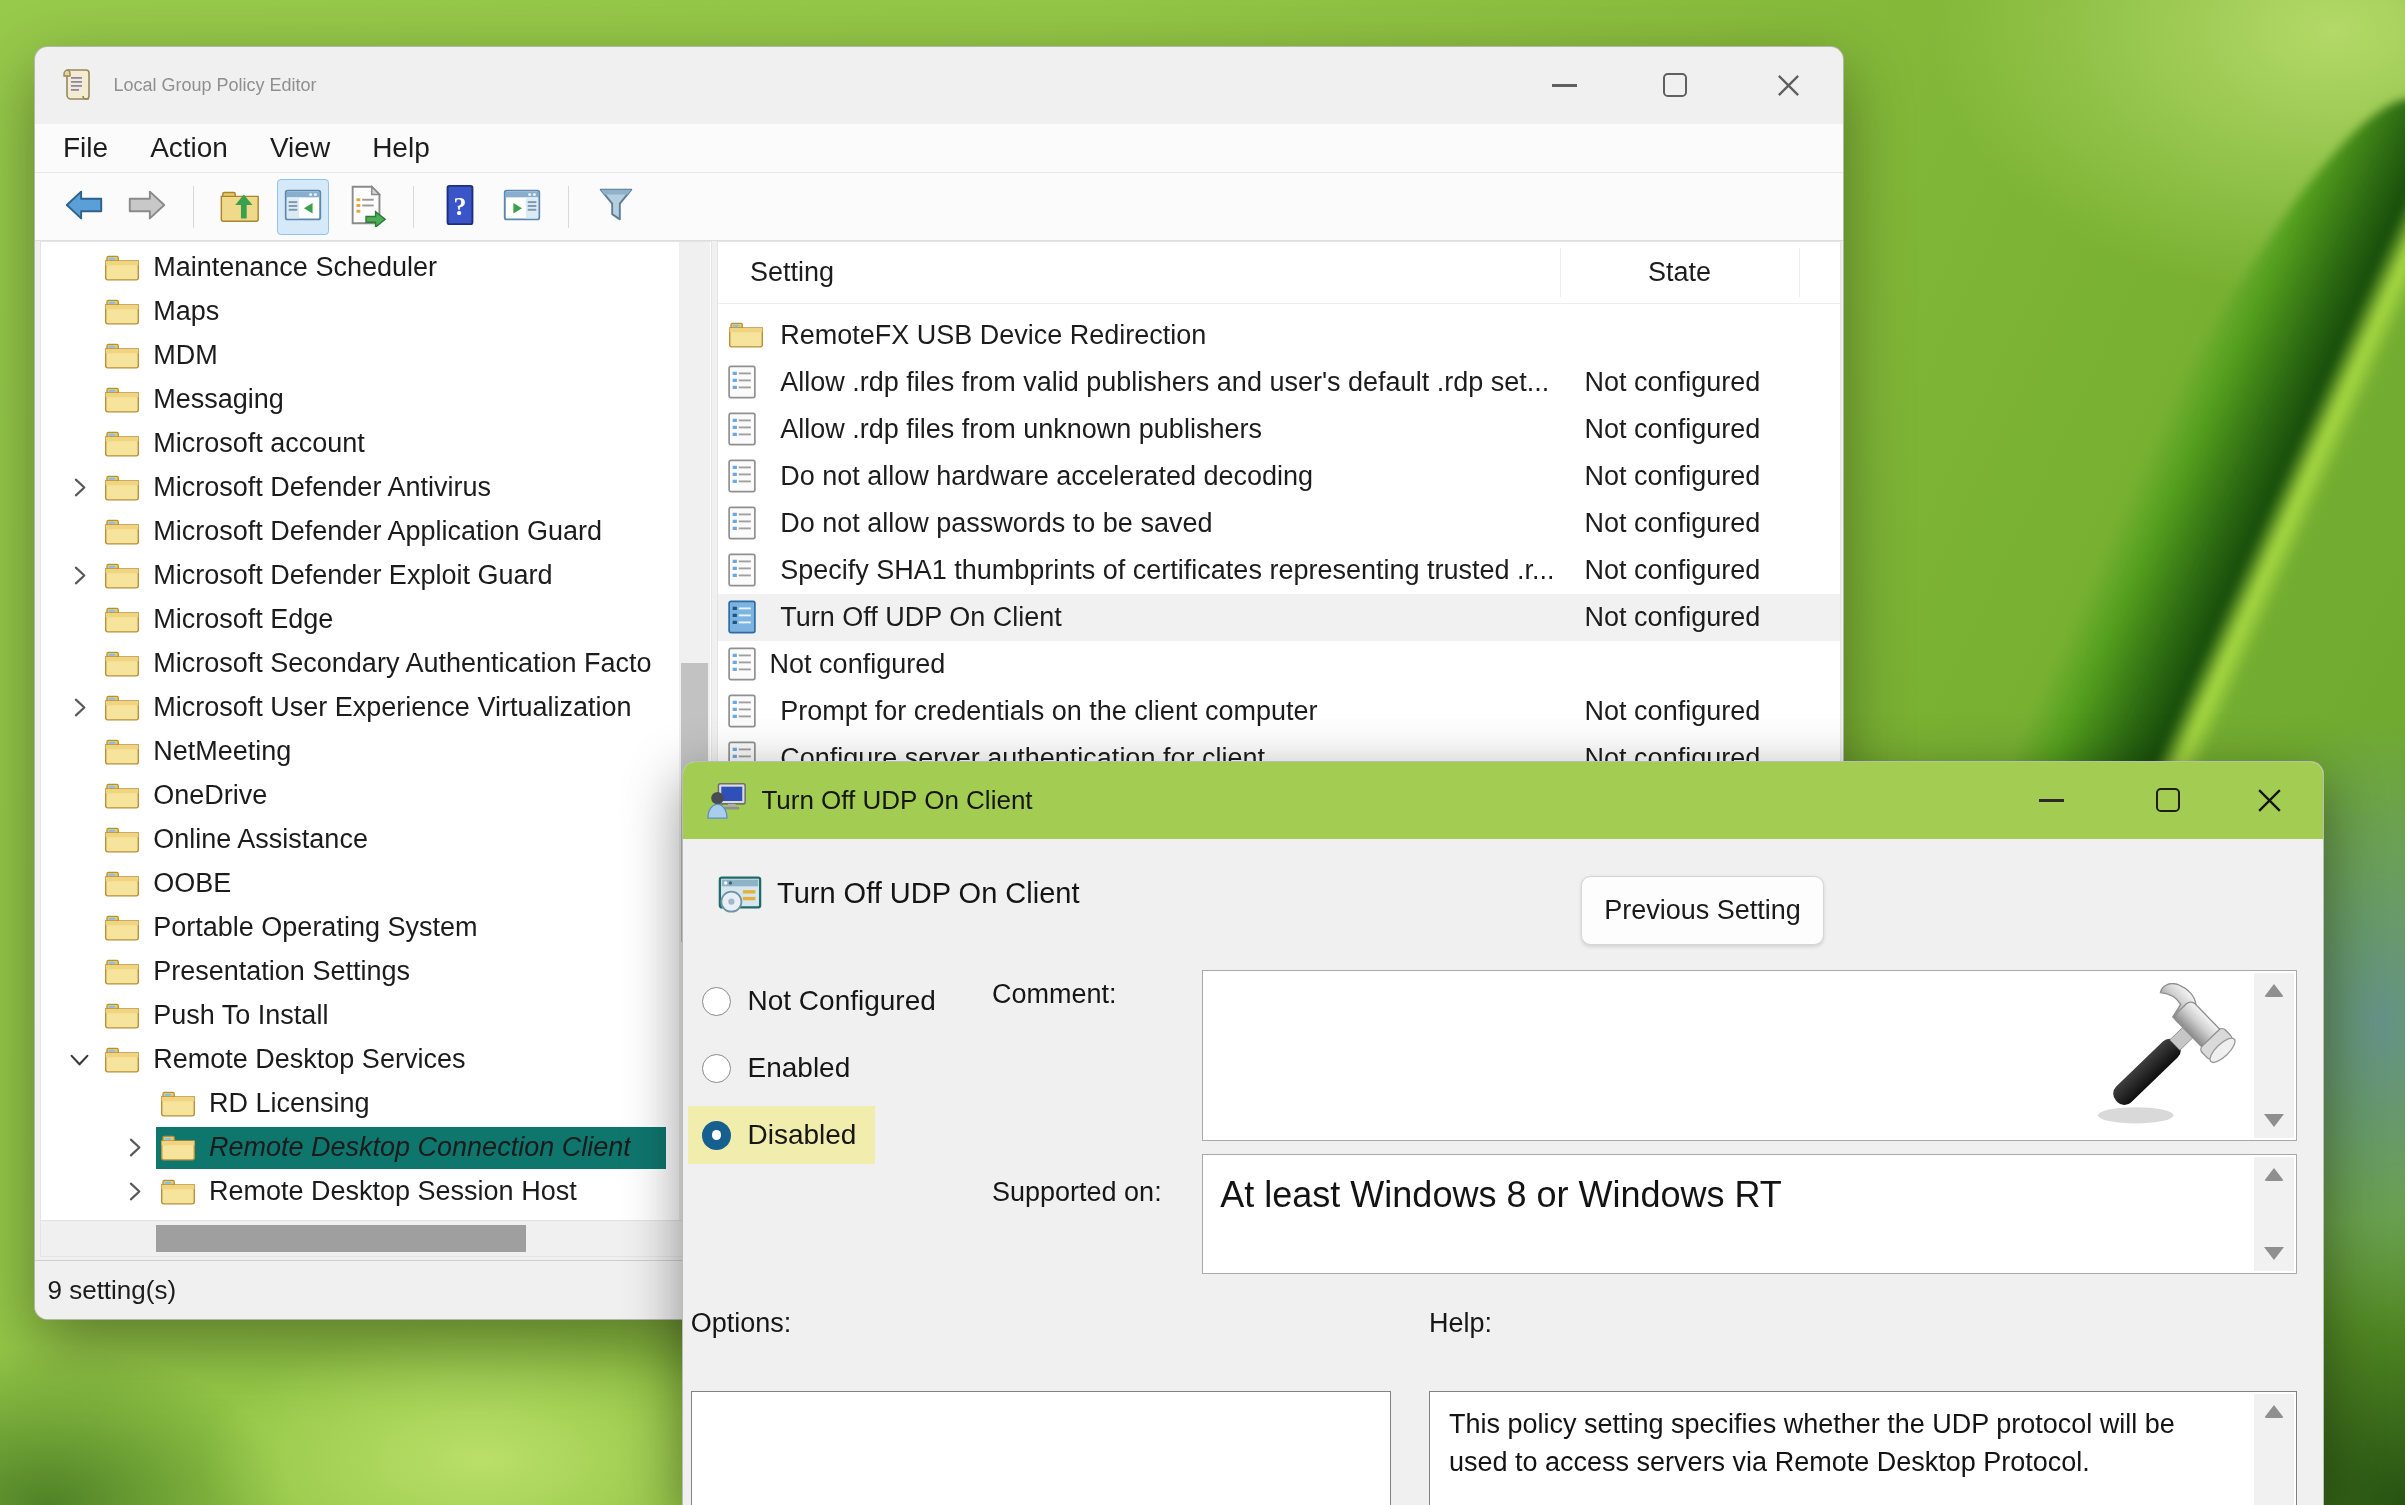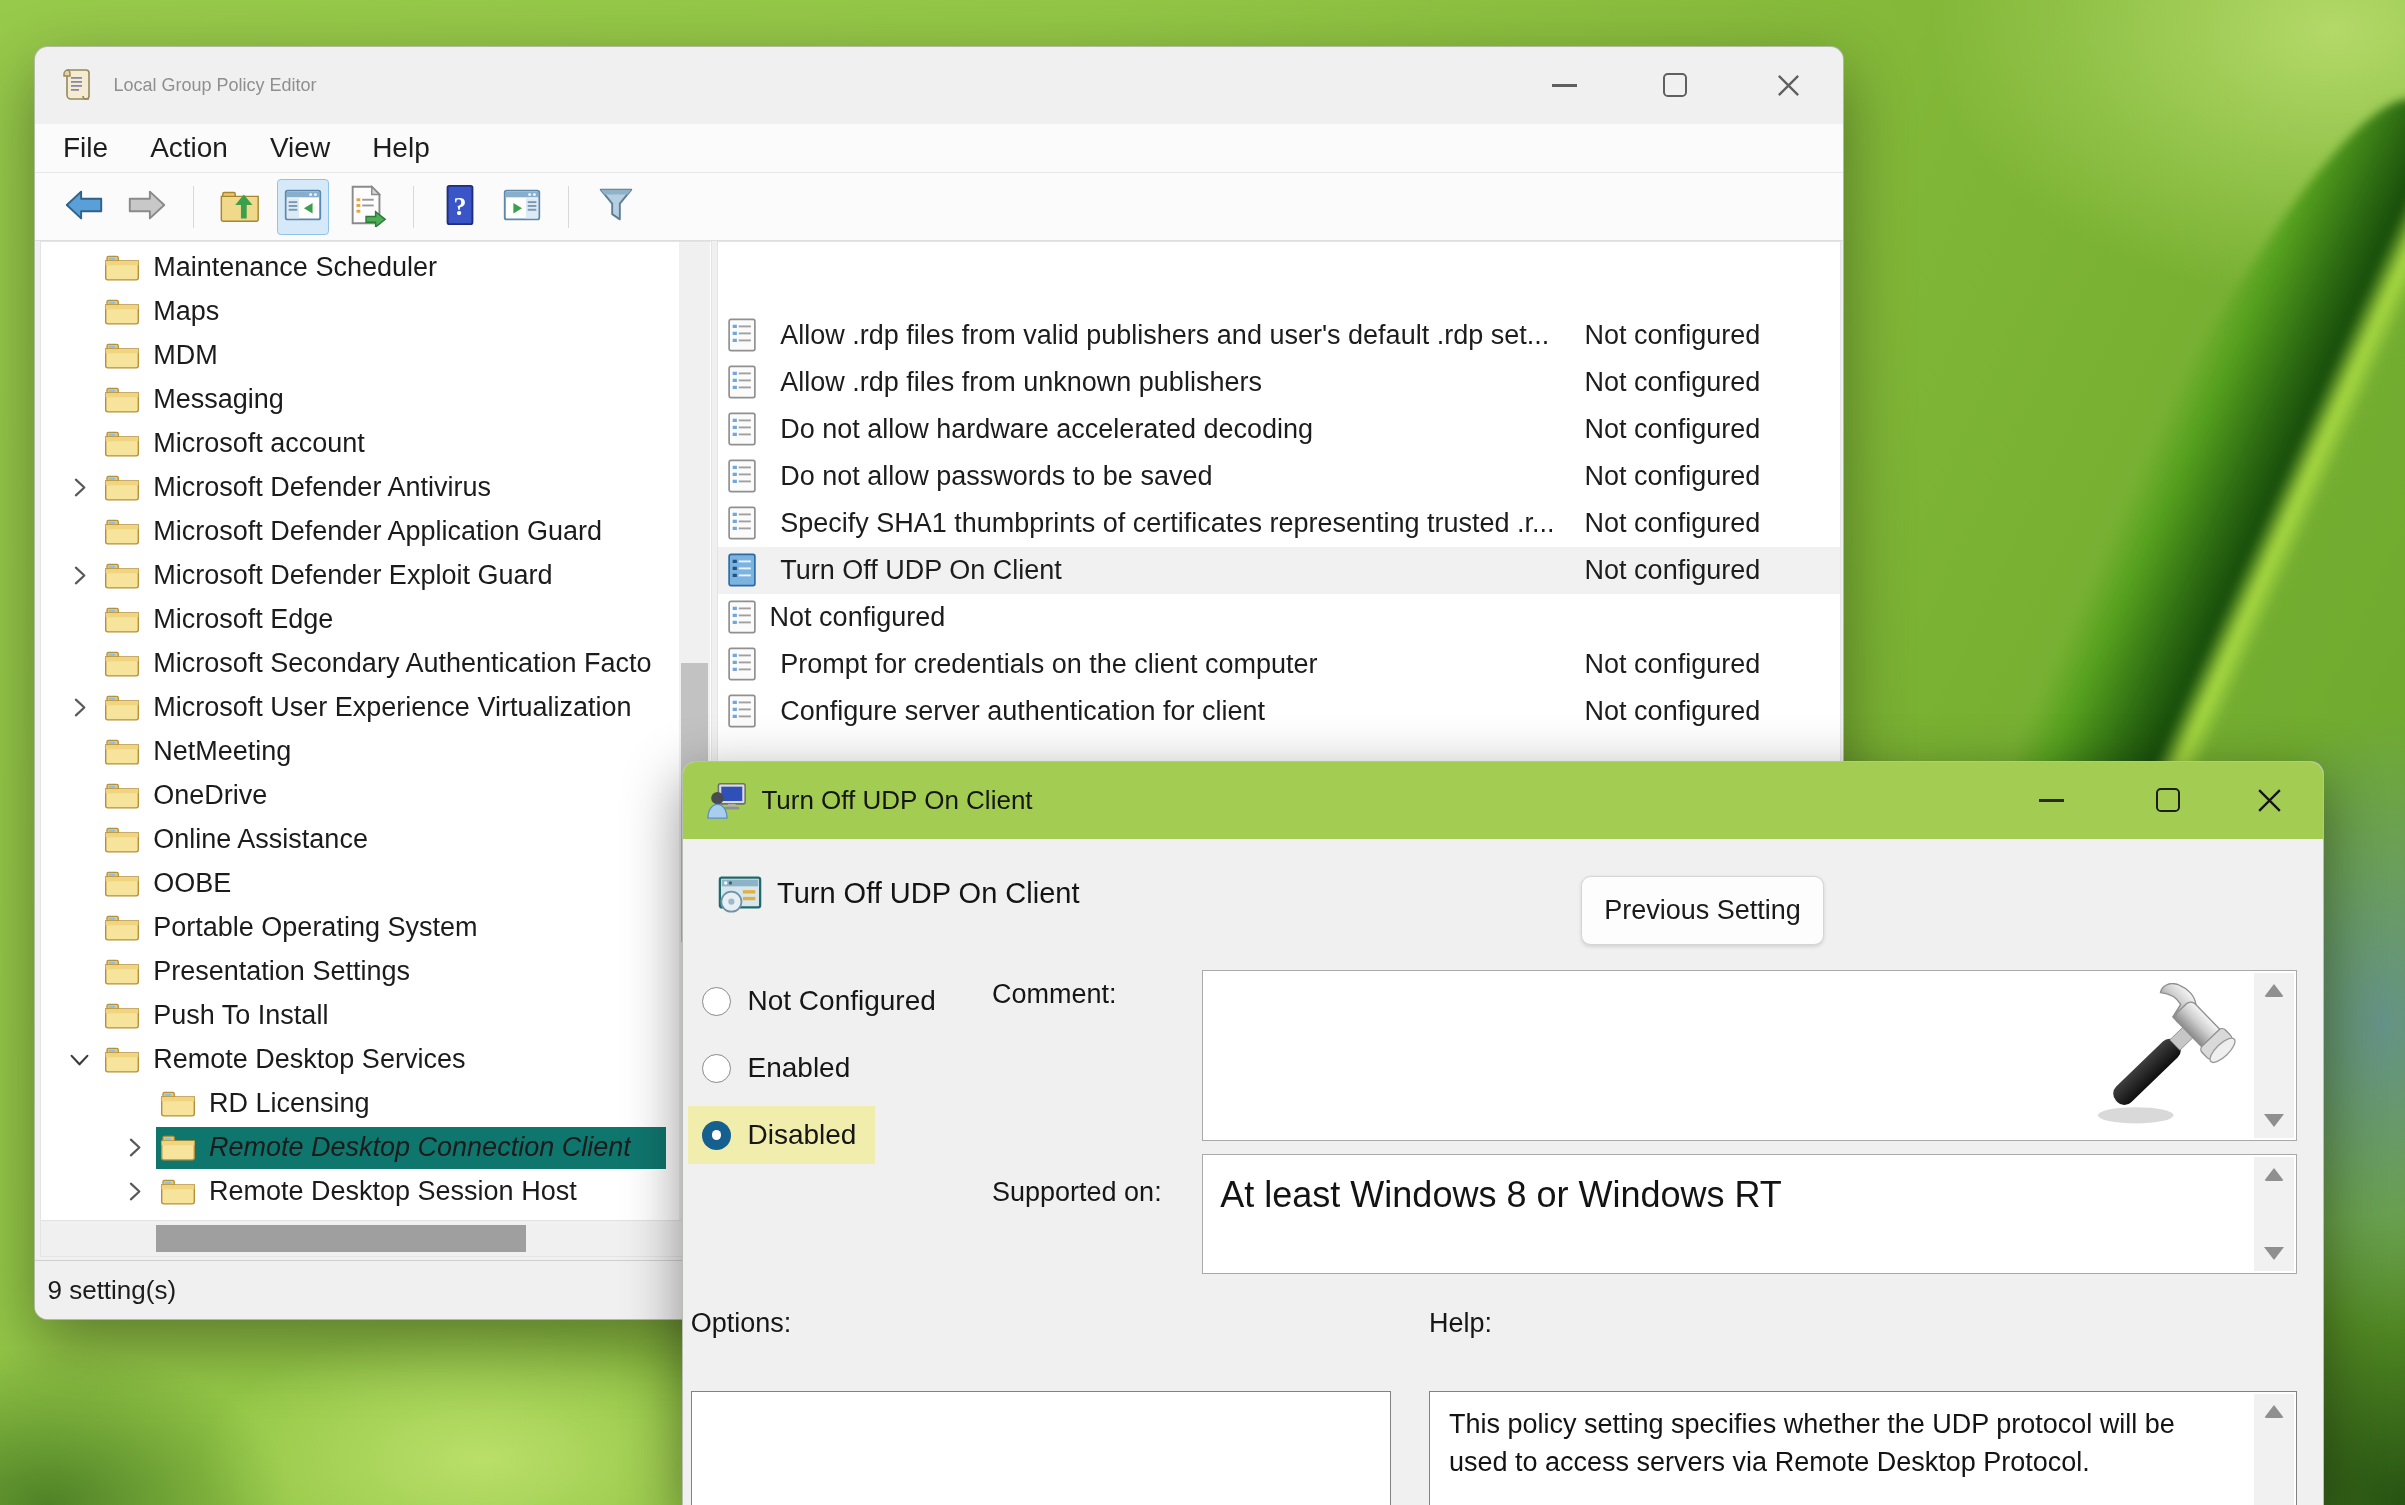--- a/index.html
+++ b/index.html
@@ -562,21 +562,39 @@
         </div>
       <div class="tree-vscroll">
           <div class="thumb"></div>
         </div>
       <div class="tree-hscroll">
           <div class="thumb"></div>
         </div>
     </div>
 
     <div class="list-panel">
+      <div class="list-header">
+        <span class="col-setting">Setting</span>
+        <span class="col-state">State</span>
+        <span class="hdr-div" style="left:842px;"></span>
+        <span class="hdr-div" style="left:1081px;"></span>
+      </div>
       <div class="list-rows" id="list-rows">
+          <div class="list-row">
+            <span style="display: inline-flex;">
+              <svg viewBox="0 0 38 32" width="36" height="30">
+                <rect x="3" y="3.5" width="12" height="7" rx="1.5" fill="#e9c96a" stroke="#b7903a" stroke-width="1.4"></rect>
+                <rect x="4.8" y="5" width="7" height="2.4" rx="1.2" fill="#82c4ef"></rect>
+                <path d="M1.6 8.5 H36.4 V26.5 a2.2 2.2 0 0 1 -2.2 2.2 H3.8 a2.2 2.2 0 0 1 -2.2 -2.2 z" fill="#f6e39c" stroke="#b7903a" stroke-width="1.5"></path>
+                <path d="M1.6 8.5 H36.4 V13 H1.6 z" fill="#f0d480"></path>
+              </svg>
+            </span>
+            <span class="cell-setting">RemoteFX USB Device Redirection</span>
+            <span class="cell-state"></span>
+          </div>
           <div class="list-row">
             <span style="display: inline-flex;">
               <svg viewBox="0 0 30 36" width="28" height="34">
                 <rect x="1.2" y="1.2" width="27.6" height="33.6" rx="2" fill="#fbfbfb" stroke="#909090" stroke-width="1.8"></rect>
                 <rect x="5" y="7" width="4.5" height="3.5" fill="#6fa8dc"></rect>
                 <rect x="11.5" y="7.8" width="13" height="2" fill="#a0a0a0"></rect>
                 <rect x="5" y="14.5" width="4.5" height="3.5" fill="#6fa8dc"></rect>
                 <rect x="11.5" y="15.3" width="13" height="2" fill="#a0a0a0"></rect>
                 <rect x="5" y="22" width="4.5" height="3.5" fill="#6fa8dc"></rect>
                 <rect x="11.5" y="22.8" width="13" height="2" fill="#a0a0a0"></rect>

